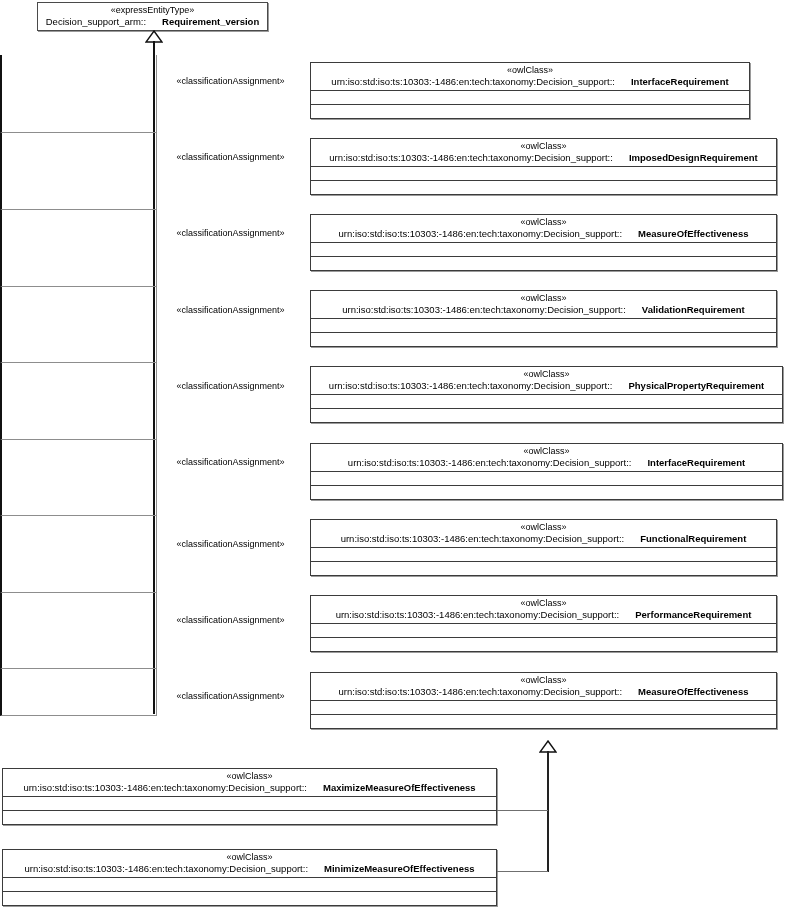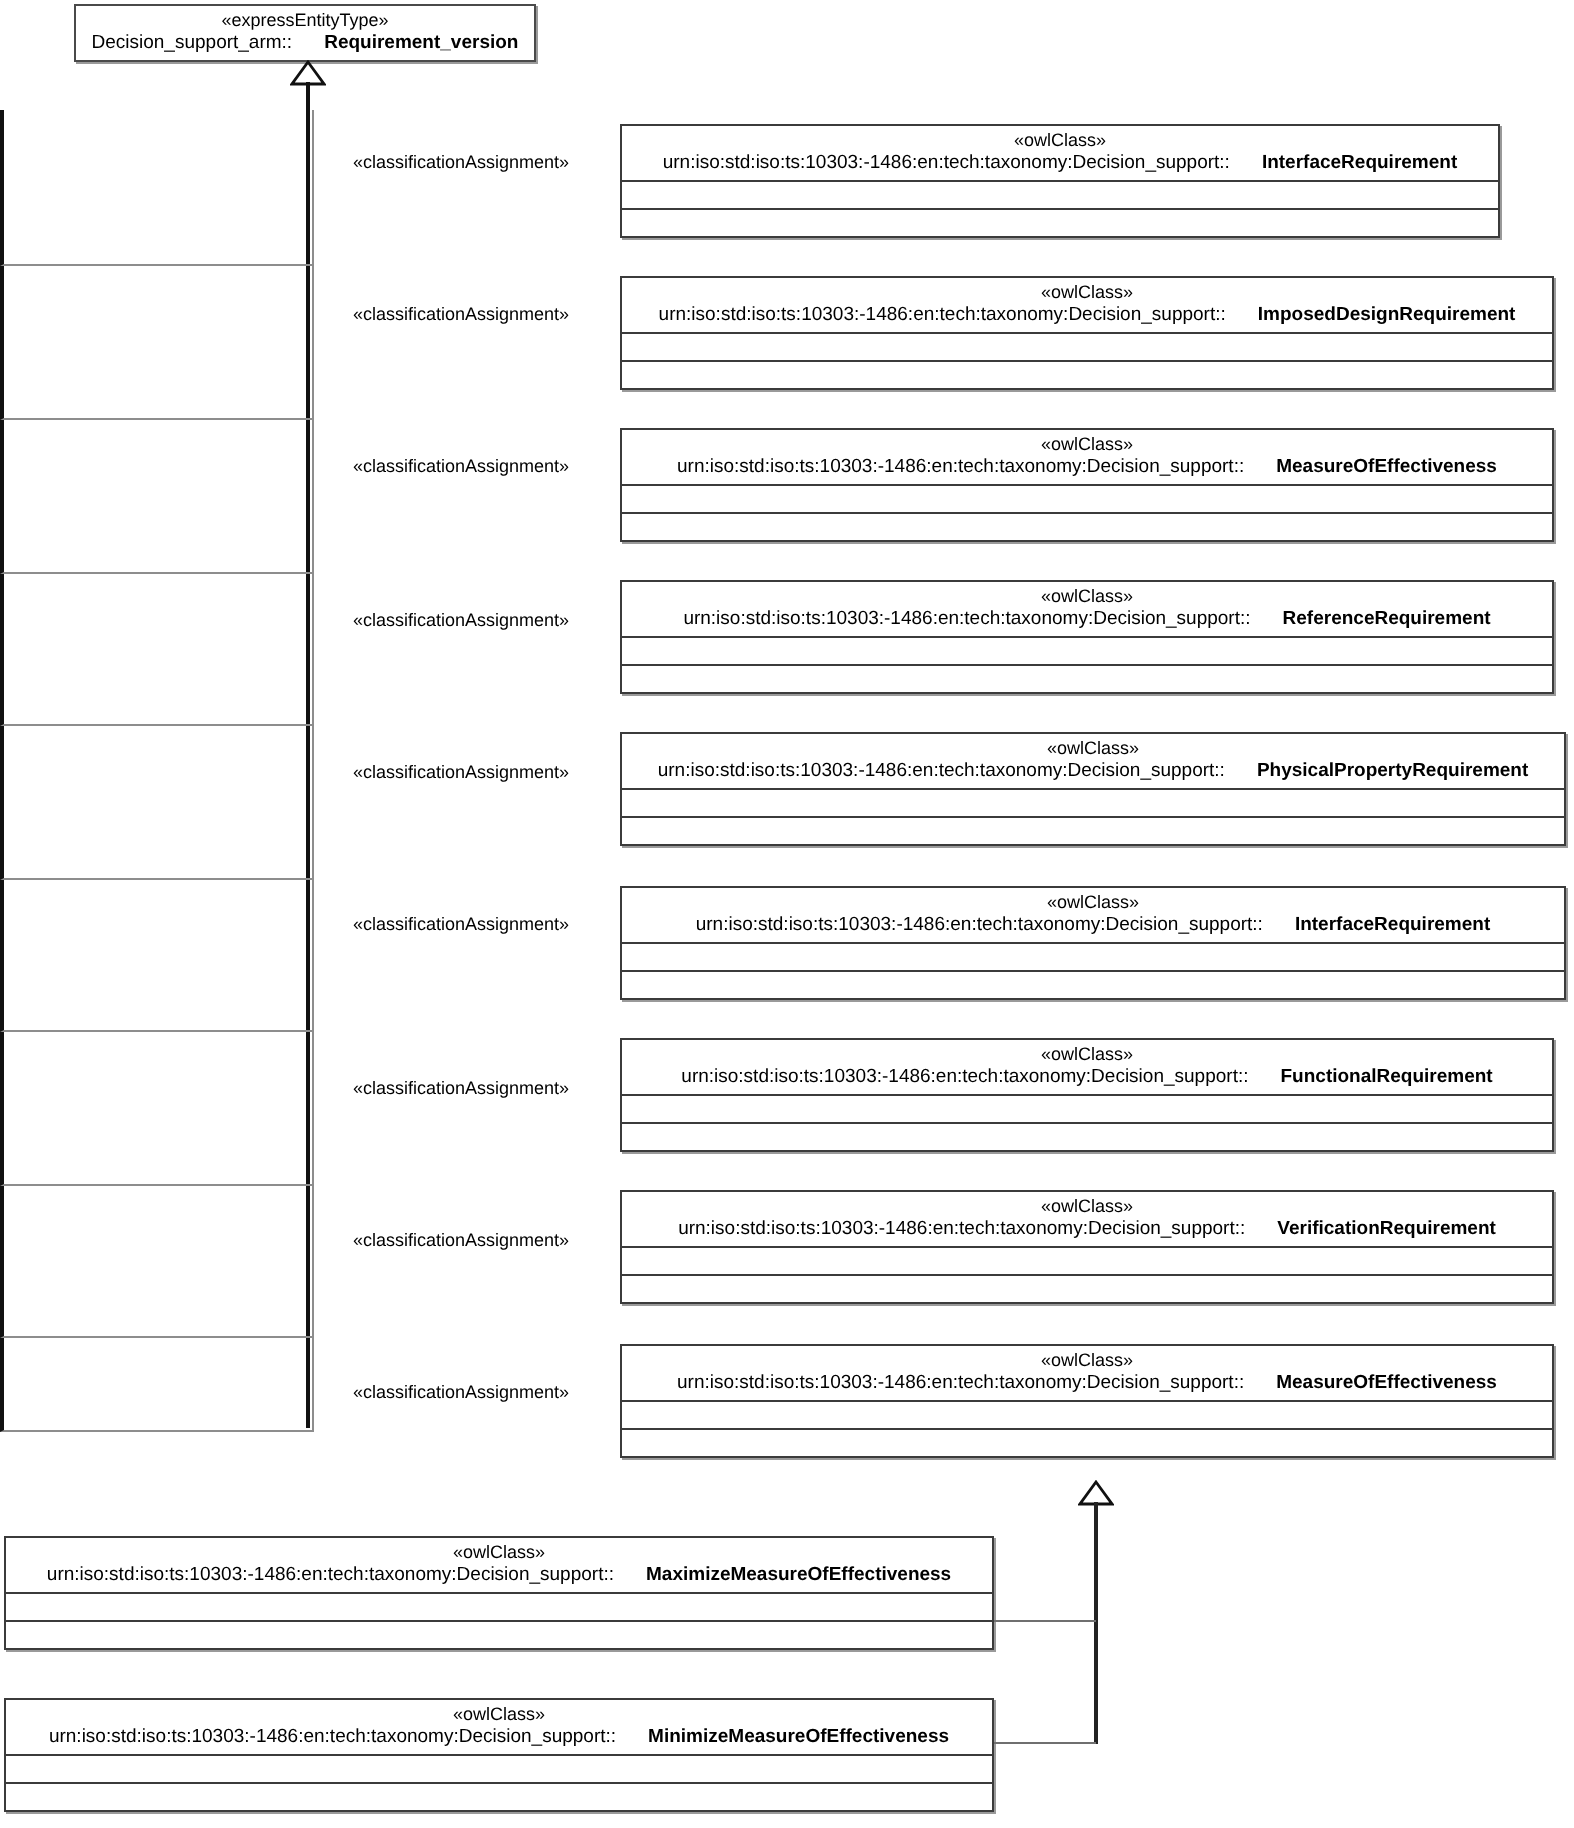--- a/index.html
+++ b/index.html
@@ -164,21 +164,21 @@
         <div class="uml-head">
           <span class="stereo">«owlClass»</span>
           <span class="cname"><span>urn:iso:std:iso:ts:10303:-1486:en:tech:taxonomy:Decision_support::</span><b>MeasureOfEffectiveness</b></span>
         </div>
         <div class="uml-sep"></div>
         <div class="uml-sep"></div>
       </div>
       <div class="uml-box" style="left: 310px; top: 290px; width: 467px;">
         <div class="uml-head">
           <span class="stereo">«owlClass»</span>
-          <span class="cname"><span>urn:iso:std:iso:ts:10303:-1486:en:tech:taxonomy:Decision_support::</span><b>ReferenceRequirement</b></span>
+          <span class="cname"><span>urn:iso:std:iso:ts:10303:-1486:en:tech:taxonomy:Decision_support::</span><b>ValidationRequirement</b></span>
         </div>
         <div class="uml-sep"></div>
         <div class="uml-sep"></div>
       </div>
       <div class="uml-box" style="left: 310px; top: 366px; width: 473px;">
         <div class="uml-head">
           <span class="stereo">«owlClass»</span>
           <span class="cname"><span>urn:iso:std:iso:ts:10303:-1486:en:tech:taxonomy:Decision_support::</span><b>PhysicalPropertyRequirement</b></span>
         </div>
         <div class="uml-sep"></div>
@@ -196,21 +196,21 @@
         <div class="uml-head">
           <span class="stereo">«owlClass»</span>
           <span class="cname"><span>urn:iso:std:iso:ts:10303:-1486:en:tech:taxonomy:Decision_support::</span><b>FunctionalRequirement</b></span>
         </div>
         <div class="uml-sep"></div>
         <div class="uml-sep"></div>
       </div>
       <div class="uml-box" style="left: 310px; top: 595px; width: 467px;">
         <div class="uml-head">
           <span class="stereo">«owlClass»</span>
-          <span class="cname"><span>urn:iso:std:iso:ts:10303:-1486:en:tech:taxonomy:Decision_support::</span><b>VerificationRequirement</b></span>
+          <span class="cname"><span>urn:iso:std:iso:ts:10303:-1486:en:tech:taxonomy:Decision_support::</span><b>PerformanceRequirement</b></span>
         </div>
         <div class="uml-sep"></div>
         <div class="uml-sep"></div>
       </div>
       <div class="uml-box" style="left: 310px; top: 672px; width: 467px;">
         <div class="uml-head">
           <span class="stereo">«owlClass»</span>
           <span class="cname"><span>urn:iso:std:iso:ts:10303:-1486:en:tech:taxonomy:Decision_support::</span><b>MeasureOfEffectiveness</b></span>
         </div>
         <div class="uml-sep"></div>

